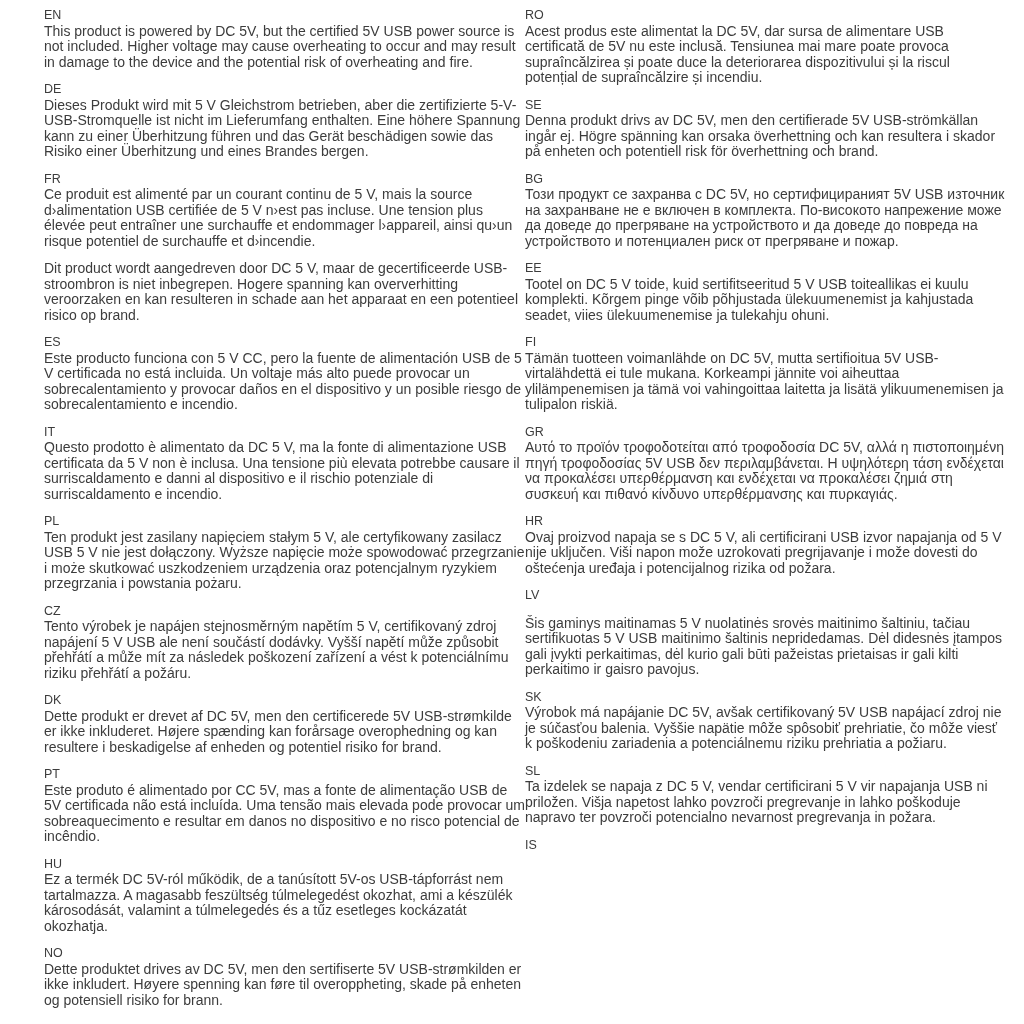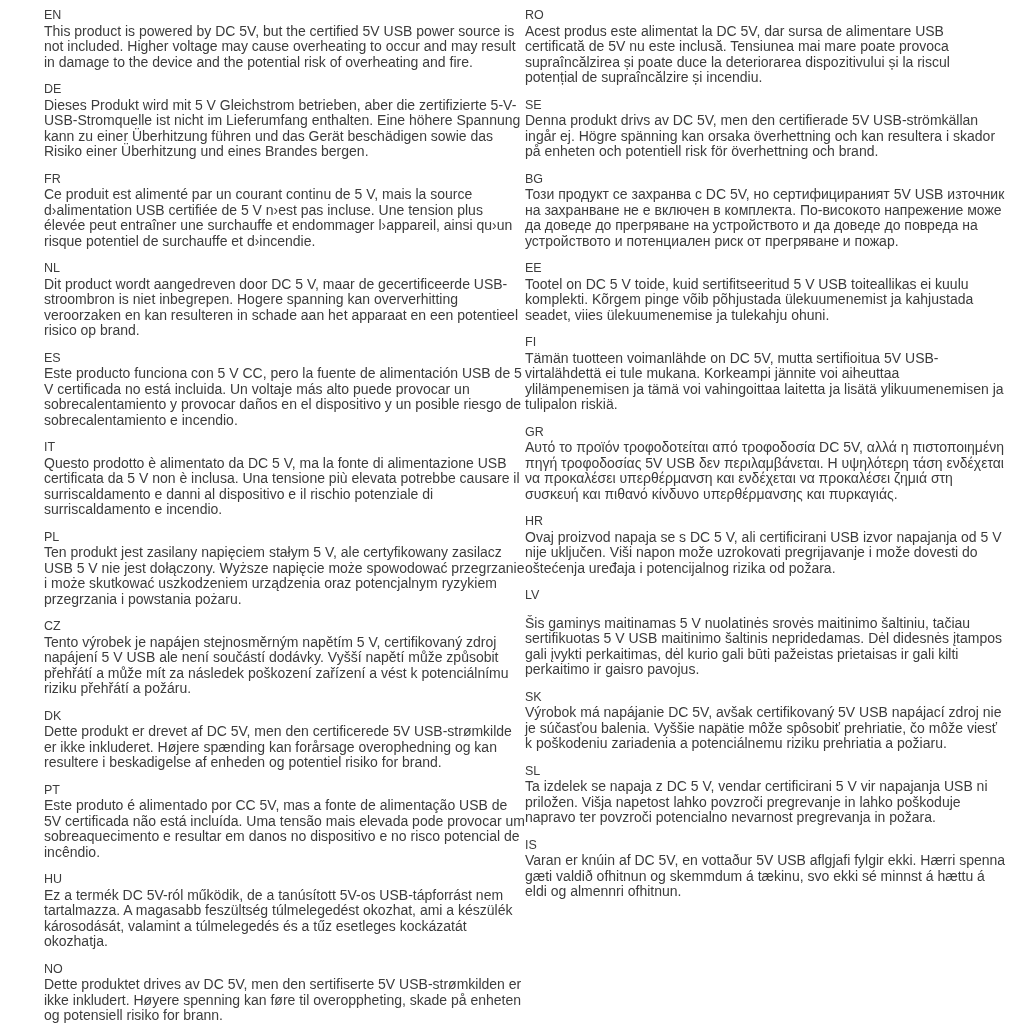--- a/index.html
+++ b/index.html
@@ -57,21 +57,20 @@
     <h2 class="lang-code">DE</h2>
     <p class="lang-text">Dieses Produkt wird mit 5 V Gleichstrom betrieben, aber die zertifizierte 5-V-USB-Stromquelle ist nicht im Lieferumfang enthalten. Eine höhere Spannung kann zu einer Überhitzung führen und das Gerät beschädigen sowie das Risiko einer Überhitzung und eines Brandes bergen.</p>
   </section>
 
   <section class="lang-block">
     <h2 class="lang-code">FR</h2>
     <p class="lang-text">Ce produit est alimenté par un courant continu de 5 V, mais la source d›alimentation USB certifiée de 5 V n›est pas incluse. Une tension plus élevée peut entraîner une surchauffe et endommager l›appareil, ainsi qu›un risque potentiel de surchauffe et d›incendie.</p>
   </section>
 
   <section class="lang-block">
-    <h2 class="lang-code">NL</h2>
     <p class="lang-text">Dit product wordt aangedreven door DC 5 V, maar de gecertificeerde USB-stroombron is niet inbegrepen. Hogere spanning kan oververhitting veroorzaken en kan resulteren in schade aan het apparaat en een potentieel risico op brand.</p>
   </section>
 
   <section class="lang-block">
     <h2 class="lang-code">ES</h2>
     <p class="lang-text">Este producto funciona con 5 V CC, pero la fuente de alimentación USB de 5 V certificada no está incluida. Un voltaje más alto puede provocar un sobrecalentamiento y provocar daños en el dispositivo y un posible riesgo de sobrecalentamiento e incendio.</p>
   </section>
 
   <section class="lang-block">
     <h2 class="lang-code">IT</h2>
@@ -157,16 +156,15 @@
     <p class="lang-text">Výrobok má napájanie DC 5V, avšak certifikovaný 5V USB napájací zdroj nie je súčasťou balenia. Vyššie napätie môže spôsobiť prehriatie, čo môže viesť k poškodeniu zariadenia a potenciálnemu riziku prehriatia a požiaru.</p>
   </section>
 
   <section class="lang-block">
     <h2 class="lang-code">SL</h2>
     <p class="lang-text">Ta izdelek se napaja z DC 5 V, vendar certificirani 5 V vir napajanja USB ni priložen. Višja napetost lahko povzroči pregrevanje in lahko poškoduje napravo ter povzroči potencialno nevarnost pregrevanja in požara.</p>
   </section>
 
   <section class="lang-block">
     <h2 class="lang-code">IS</h2>
-    <p class="lang-text">Varan er knúin af DC 5V, en vottaður 5V USB aflgjafi fylgir ekki. Hærri spenna gæti valdið ofhitnun og skemmdum á tækinu, svo ekki sé minnst á hættu á eldi og almennri ofhitnun.</p>
   </section>
 </div>
 </div>
 
 </body></html>

